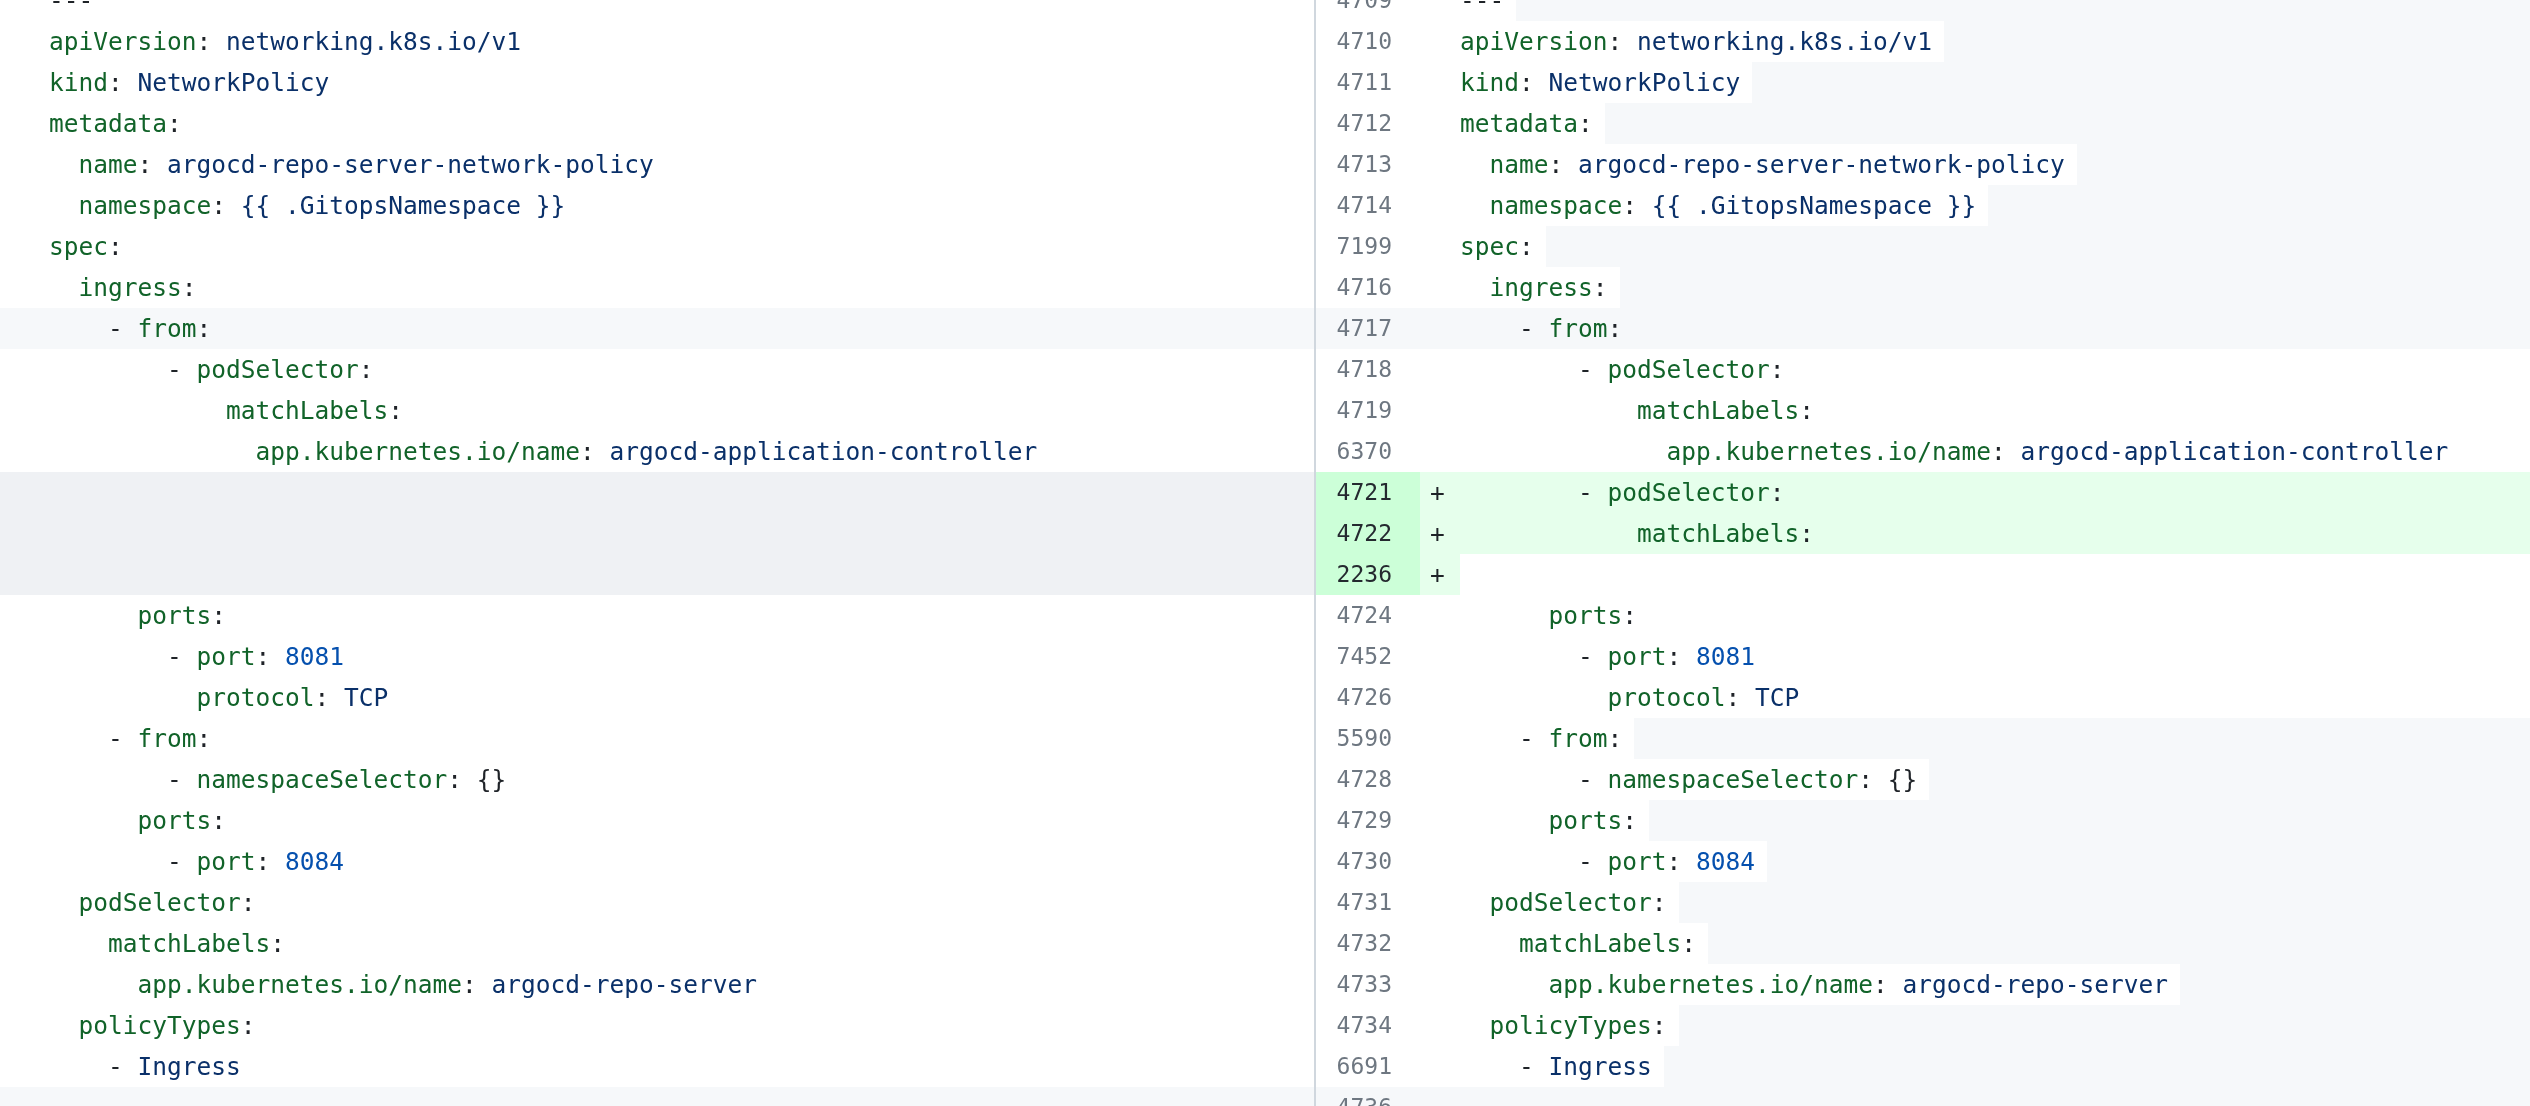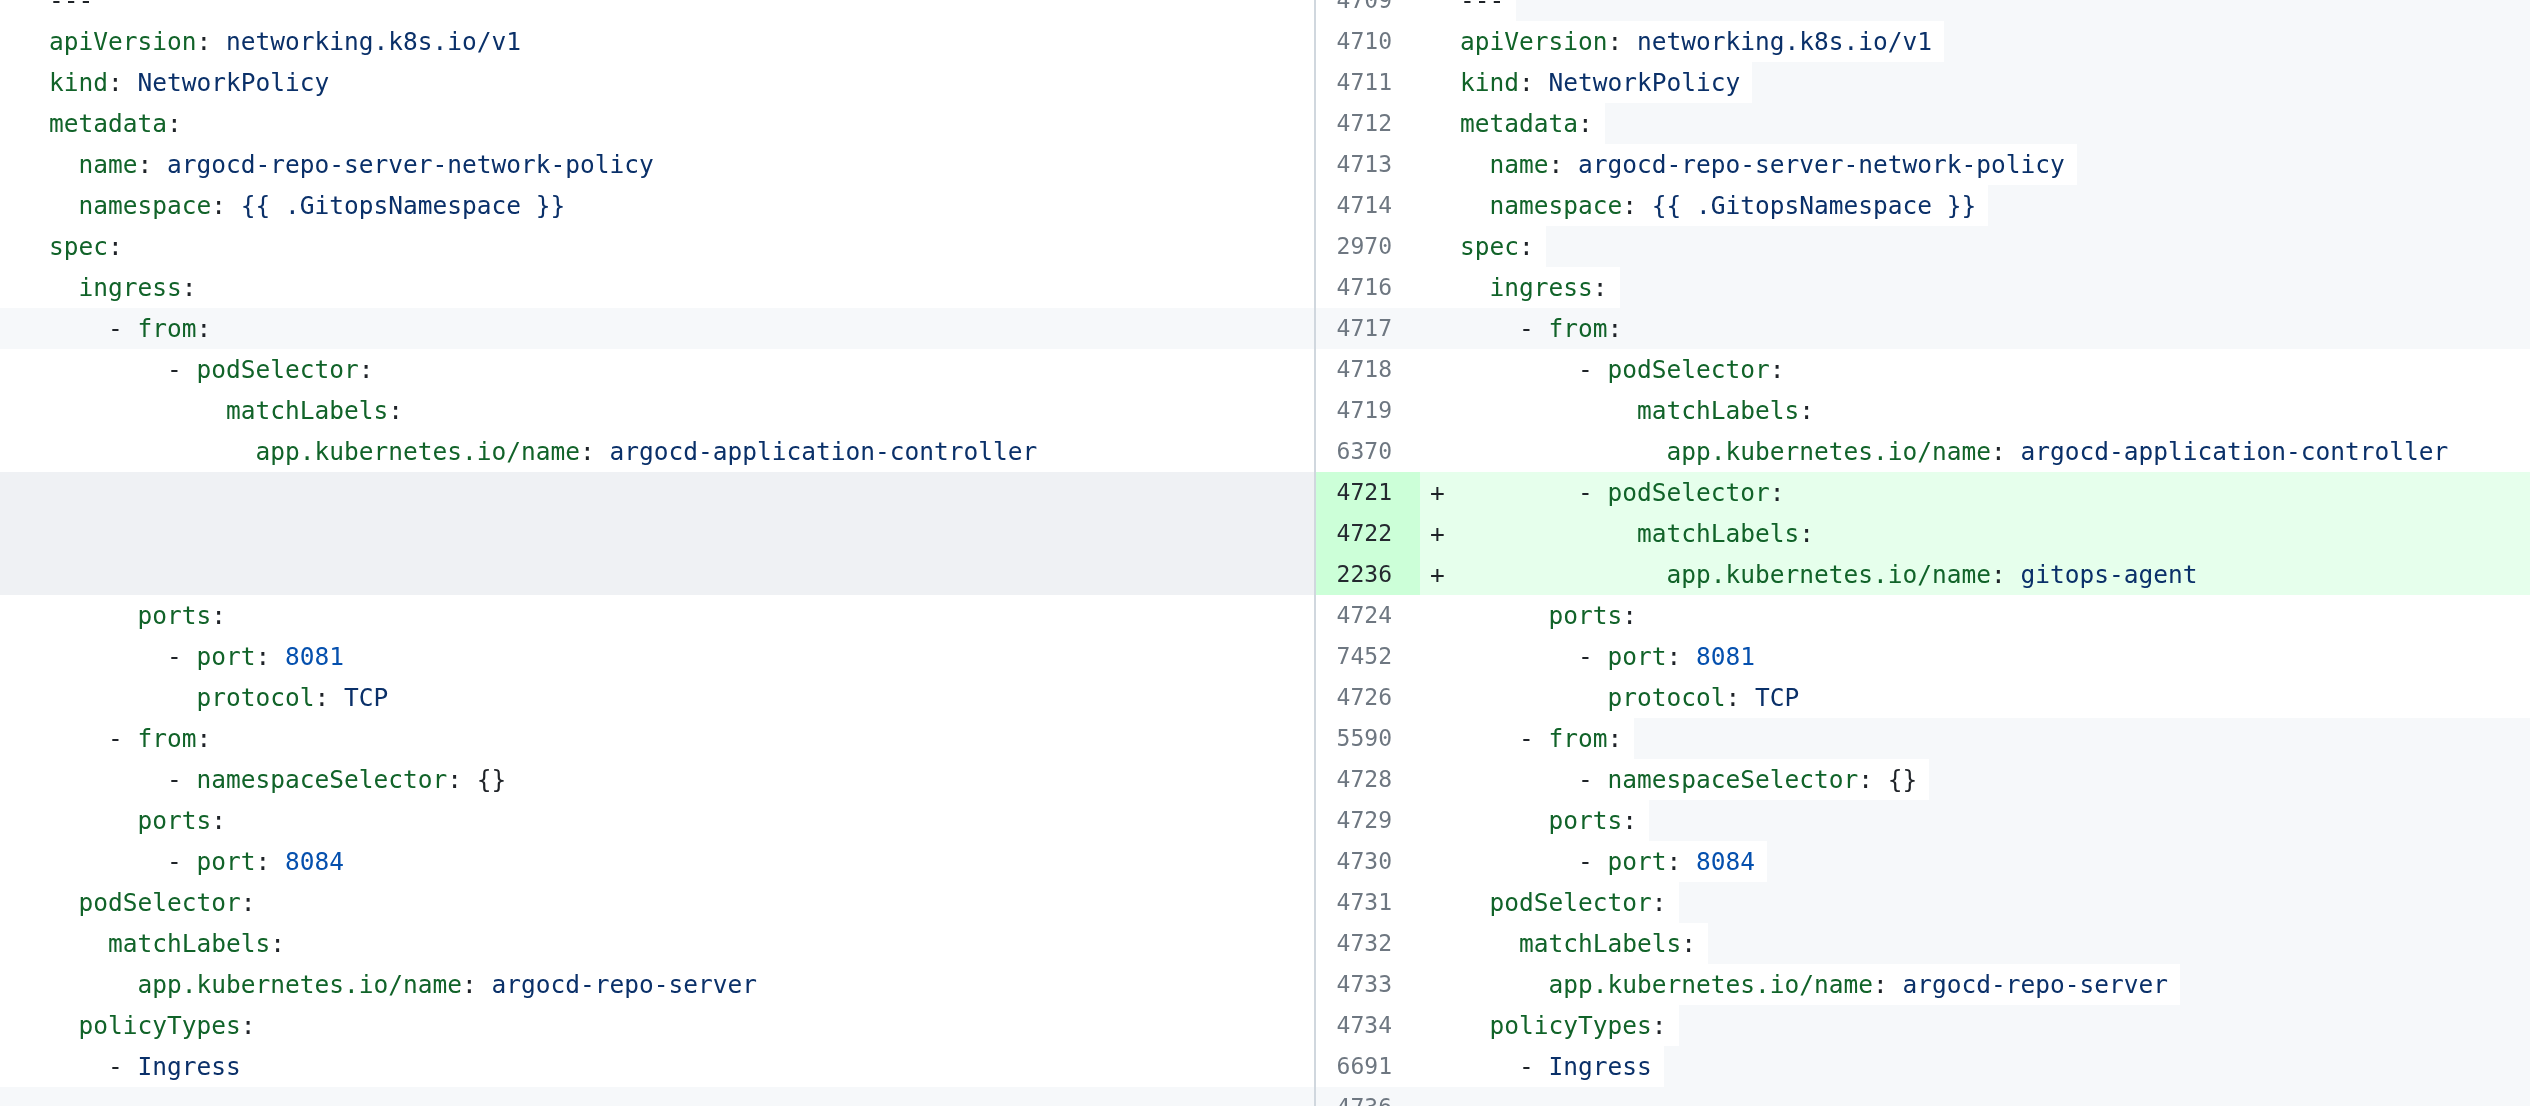--- a/index.html
+++ b/index.html
@@ -77,21 +77,21 @@
       <div class="row t-ctx_out">
     <div class="cell l-code"><span class="code-span"><span class="tk-pln">  </span><span class="tk-key">namespace</span><span class="tk-pln">: </span><span class="tk-str">{{ .GitopsNamespace }}</span></span></div>
     <div class="divider"></div>
     <div class="cell num">4714</div>
     <div class="cell marker"></div>
     <div class="cell r-code"><span class="code-span"><span class="tk-pln">  </span><span class="tk-key">namespace</span><span class="tk-pln">: </span><span class="tk-str">{{ .GitopsNamespace }}</span></span></div>
   </div>
       <div class="row t-ctx_out">
     <div class="cell l-code"><span class="code-span"><span class="tk-key">spec</span><span class="tk-pln">:</span></span></div>
     <div class="divider"></div>
-    <div class="cell num">2970</div>
+    <div class="cell num">7199</div>
     <div class="cell marker"></div>
     <div class="cell r-code"><span class="code-span"><span class="tk-key">spec</span><span class="tk-pln">:</span></span></div>
   </div>
       <div class="row t-ctx_out">
     <div class="cell l-code"><span class="code-span"><span class="tk-pln">  </span><span class="tk-key">ingress</span><span class="tk-pln">:</span></span></div>
     <div class="divider"></div>
     <div class="cell num">4716</div>
     <div class="cell marker"></div>
     <div class="cell r-code"><span class="code-span"><span class="tk-pln">  </span><span class="tk-key">ingress</span><span class="tk-pln">:</span></span></div>
   </div>
@@ -135,21 +135,20 @@
     <div class="divider"></div>
     <div class="cell num">4722</div>
     <div class="cell marker">+</div>
     <div class="cell r-code"><span class="code-span"><span class="tk-pln">            </span><span class="tk-key">matchLabels</span><span class="tk-pln">:</span></span></div>
   </div>
       <div class="row t-add">
     <div class="cell l-code"><span class="code-span"></span></div>
     <div class="divider"></div>
     <div class="cell num">2236</div>
     <div class="cell marker">+</div>
-    <div class="cell r-code"><span class="code-span"><span class="tk-pln">              </span><span class="tk-key">app.kubernetes.io/name</span><span class="tk-pln">: </span><span class="tk-str">gitops-agent</span></span></div>
   </div>
       <div class="row t-ctx">
     <div class="cell l-code"><span class="code-span"><span class="tk-pln">      </span><span class="tk-key">ports</span><span class="tk-pln">:</span></span></div>
     <div class="divider"></div>
     <div class="cell num">4724</div>
     <div class="cell marker"></div>
     <div class="cell r-code"><span class="code-span"><span class="tk-pln">      </span><span class="tk-key">ports</span><span class="tk-pln">:</span></span></div>
   </div>
       <div class="row t-ctx">
     <div class="cell l-code"><span class="code-span"><span class="tk-pln">        - </span><span class="tk-key">port</span><span class="tk-pln">: </span><span class="tk-num">8081</span></span></div>

